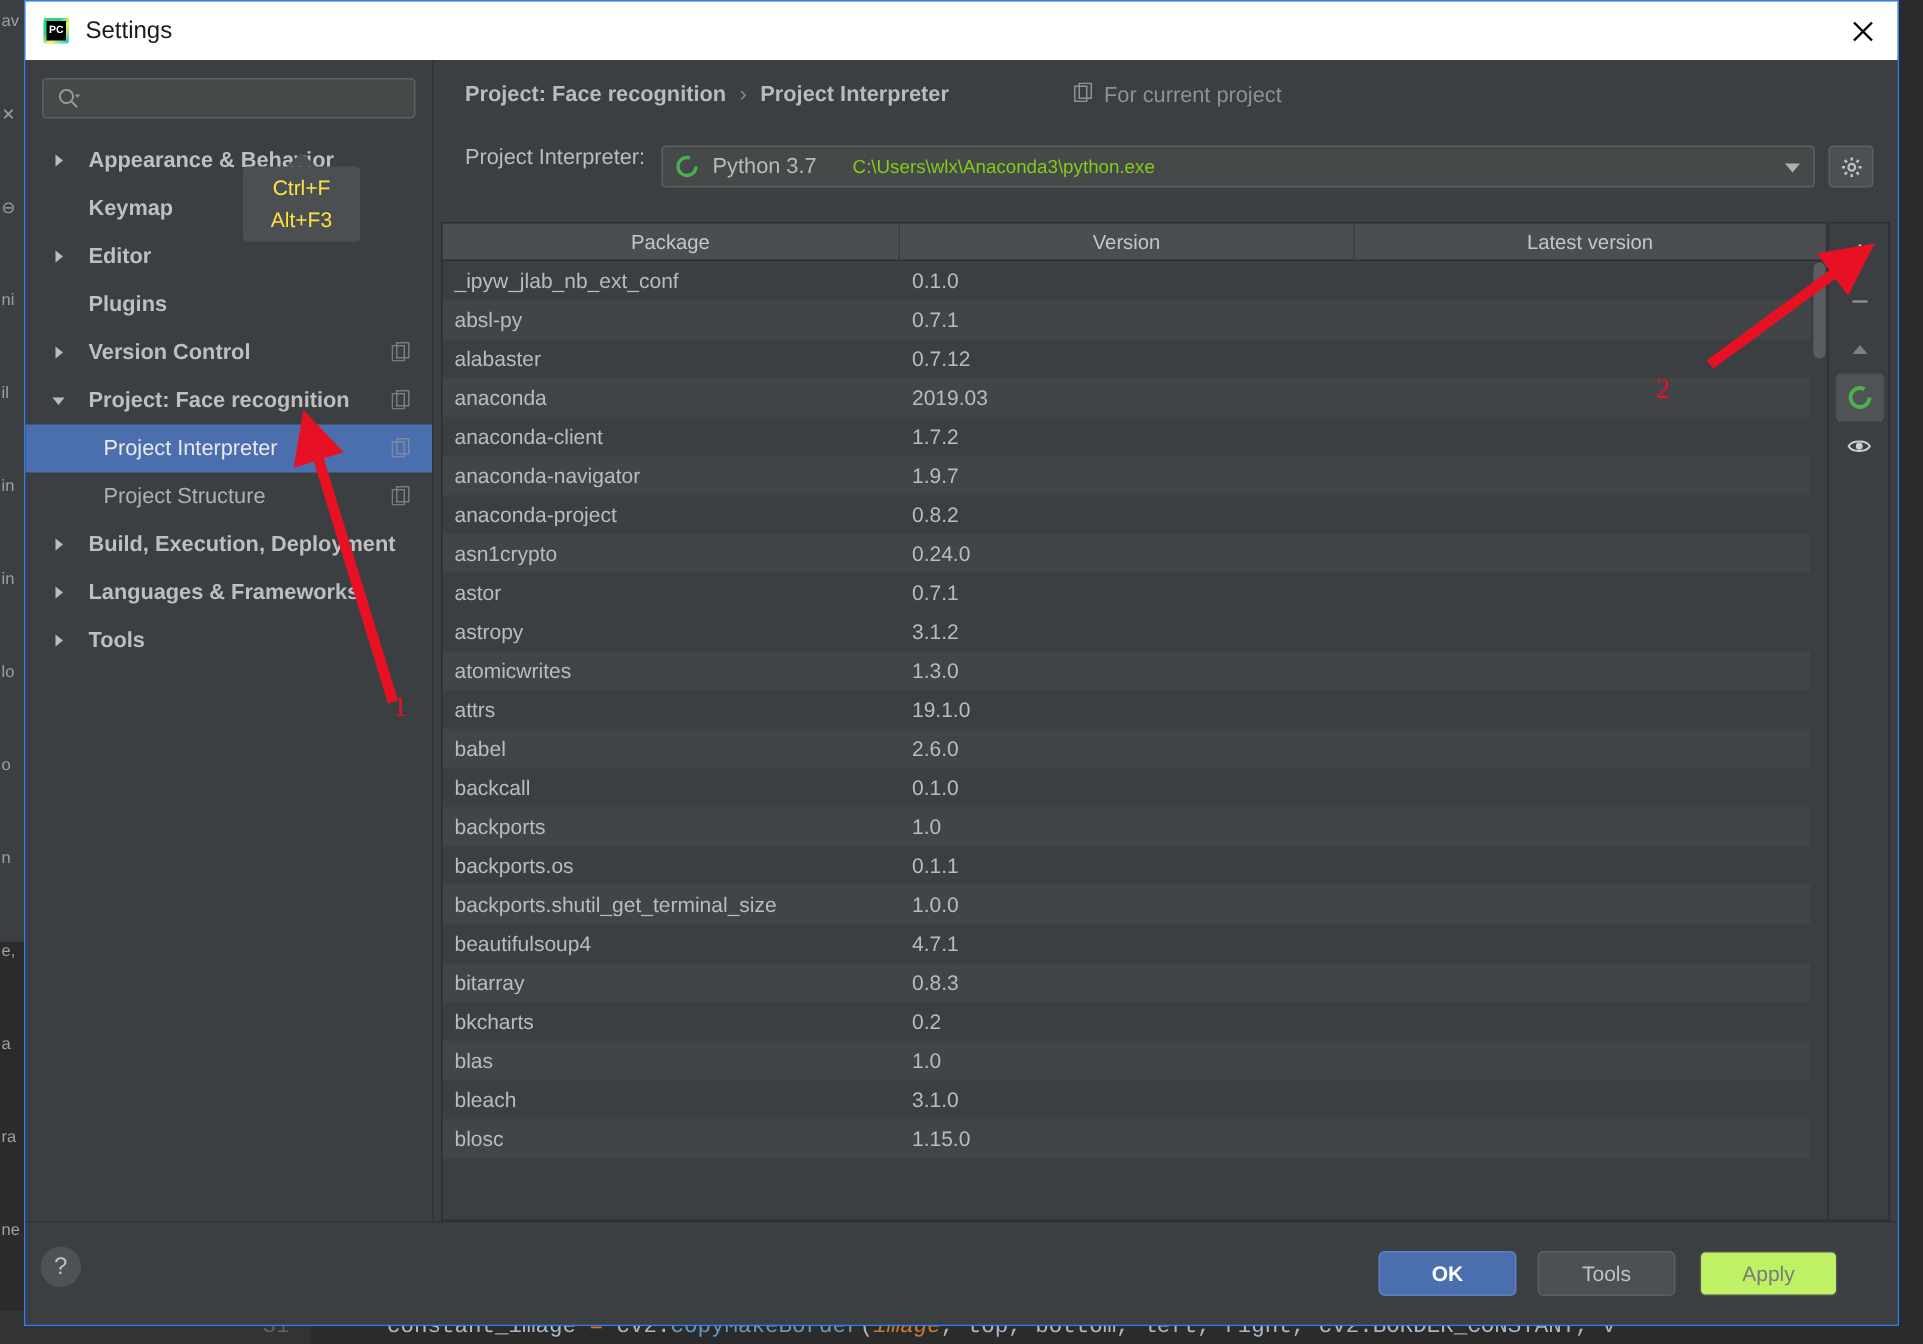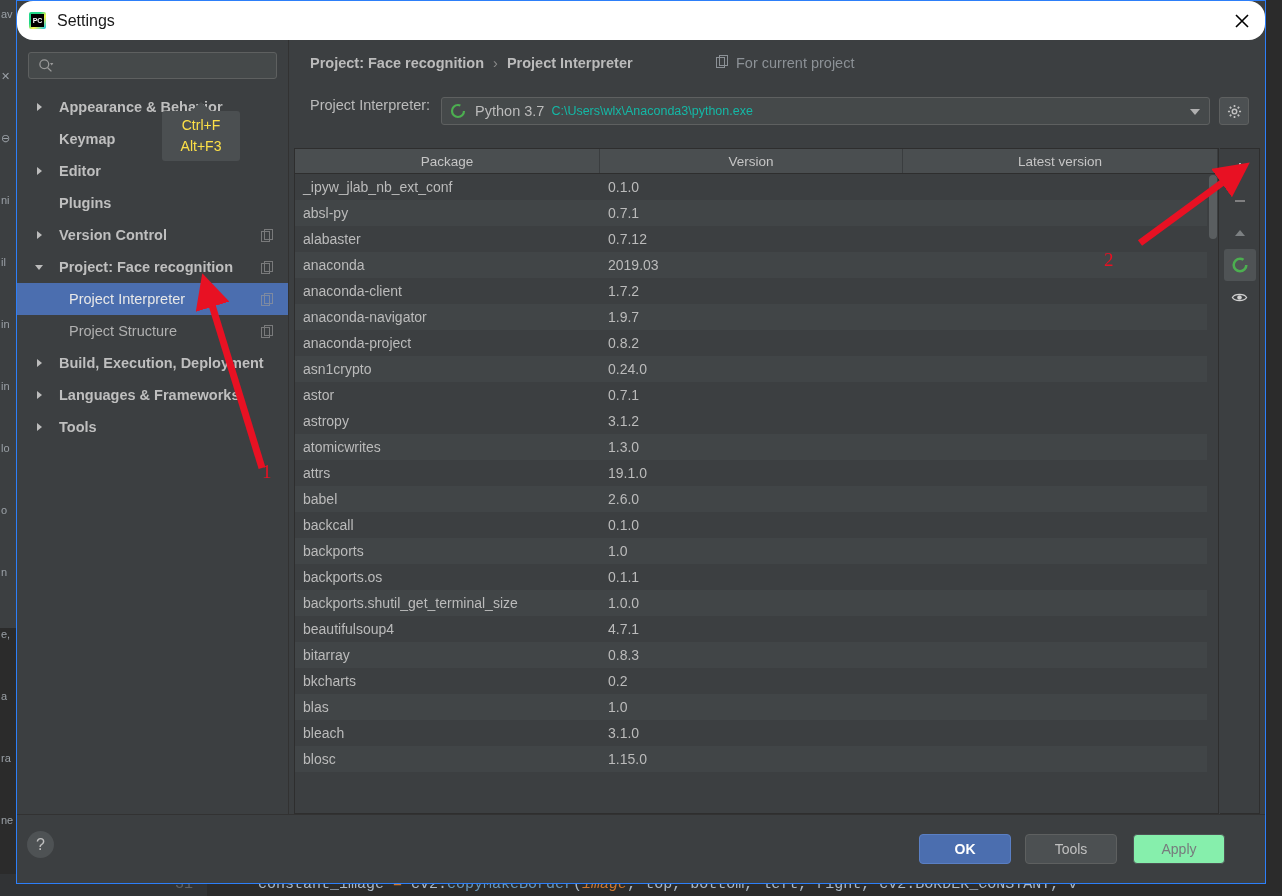--- a/index.html
+++ b/index.html
@@ -41,21 +41,21 @@
   .code-param { color: #cc7832; font-style: italic; }
 
   
   .dialog {
     position: absolute; left: 16px; top: 0; width: 1250px; height: 884px;
     border: 1px solid #2d7ff9; background: #3c3f41;
     display: flex; flex-direction: column;
   }
   .titlebar {
     height: 39px; background: #ffffff; display: flex; align-items: center;
-    padding-left: 12px; flex: none; position: relative; border-radius: 16px;
+    padding-left: 12px; flex: none; position: relative;
   }
   .pc-logo {
     width: 17px; height: 17px; margin-right: 11px; flex: none;
     background: linear-gradient(135deg,#21d789 0%,#21d789 35%,#fcf84a 60%,#07c3f2 100%);
     border-radius: 2px; position: relative;
   }
   .pc-logo::after {
     content: "PC"; position: absolute; left: 2px; top: 2px;
     width: 13px; height: 13px; background: #000; color: #fff;
     font-size: 7px; line-height: 13px; text-align: center; font-weight: bold;
@@ -135,21 +135,21 @@
     display: flex; align-items: flex-start;
   }
   .interp-label { font-size: 14.5px; color: #bbbbbb; margin-right: 11px; white-space: nowrap; }
   .interp-combo {
     flex: 1; height: 28px; background: #45494a;
     border: 1px solid #5e6060; border-radius: 3px;
     display: flex; align-items: center; padding: 0 8px; position: relative;
   }
   .py-icon { width: 16px; height: 16px; flex: none; margin-right: 9px; }
   .interp-name { font-size: 14.5px; color: #bbbbbb; white-space: nowrap; }
-  .interp-path { font-size: 12.5px; color: #14b8a6; margin-left: 7px; white-space: nowrap; }
+  .interp-path { font-size: 12.5px; color: #84cc16; margin-left: 24px; white-space: nowrap; }
   .combo-caret {
     position: absolute; right: 9px; top: 11px;
     border-left: 5px solid transparent; border-right: 5px solid transparent;
     border-top: 6px solid #b0b0b0;
   }
   .gear-btn {
     width: 30px; height: 28px; margin-left: 9px; flex: none;
     background: #4c5052; border: 1px solid #5e6060; border-radius: 3px;
     display: flex; align-items: center; justify-content: center; cursor: pointer;
   }
@@ -211,21 +211,21 @@
     background: #4e5254; color: #c0c0c0; font-size: 16px;
     display: flex; align-items: center; justify-content: center; cursor: pointer;
   }
   .btn {
     position: absolute; top: 19px; height: 30px; width: 92px;
     border-radius: 4px; font-size: 14px;
     display: flex; align-items: center; justify-content: center; cursor: pointer;
   }
   .btn-ok { right: 254px; background: #4b6eaf; border: 1px solid #5a7fc4; color: #ffffff; font-weight: bold; }
   .btn-cancel { right: 148px; background: #4c5052; border: 1px solid #5e6060; color: #c0c0c0; }
-  .btn-apply { right: 40px; background: #86efac; border: 1px solid #4e5254; color: #777b7d; }
+  .btn-apply { right: 40px; background: #bef264; border: 1px solid #4e5254; color: #777b7d; }
 
   
   .annot { position: absolute; inset: 0; pointer-events: none; z-index: 60; }
   .annot-num {
     position: absolute; color: #e81123; font-size: 19px;
     font-family: "Liberation Serif", serif;
   }
 </style>
 </head>
 <body>

